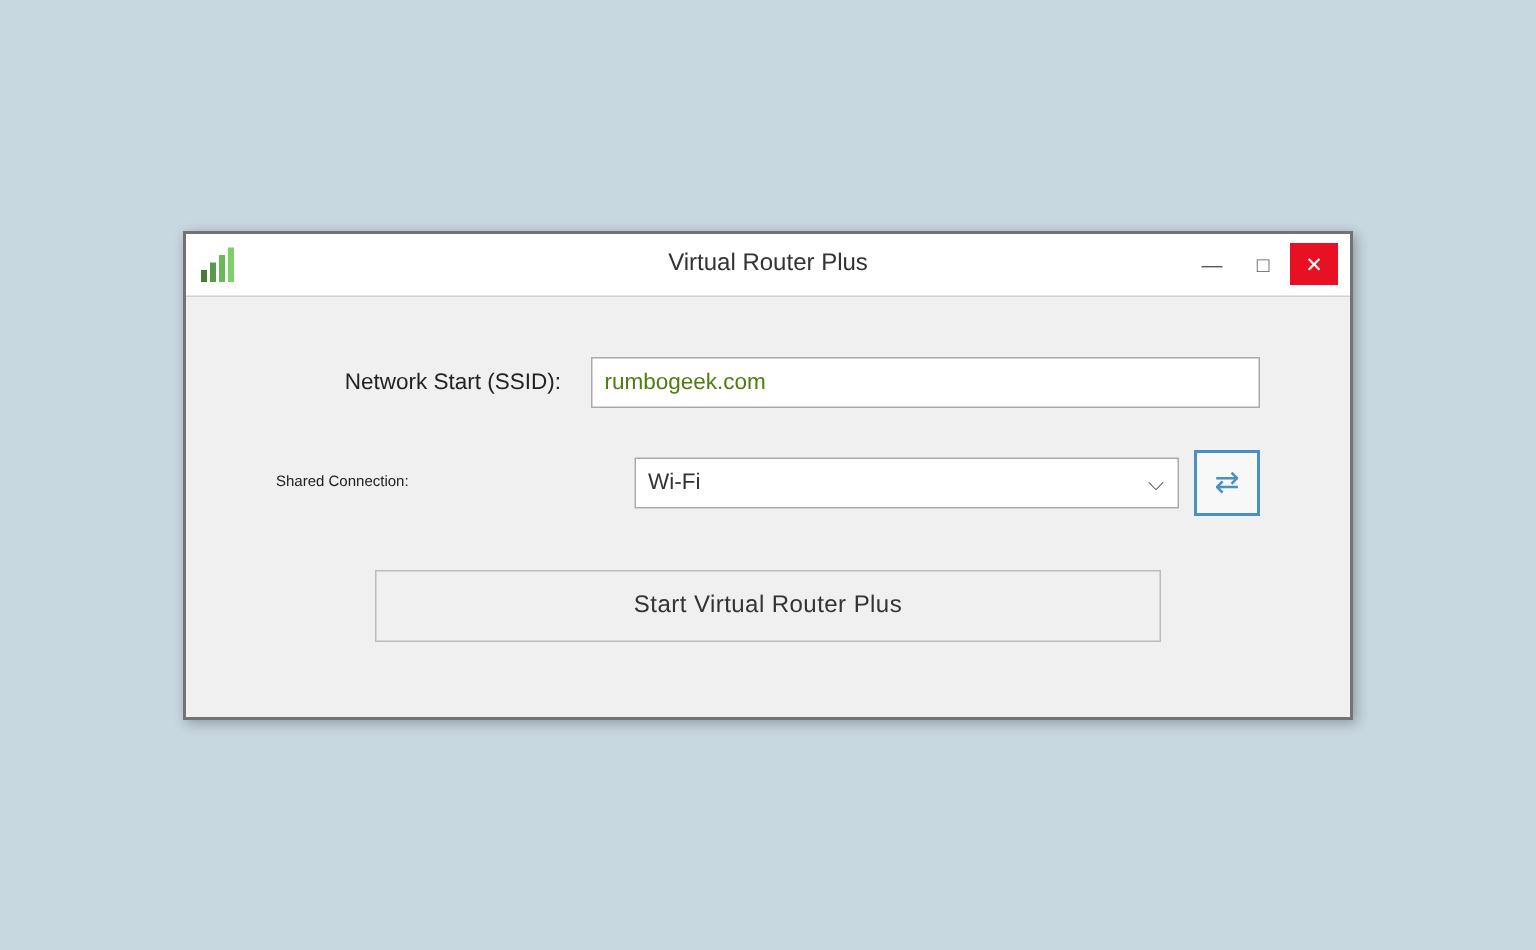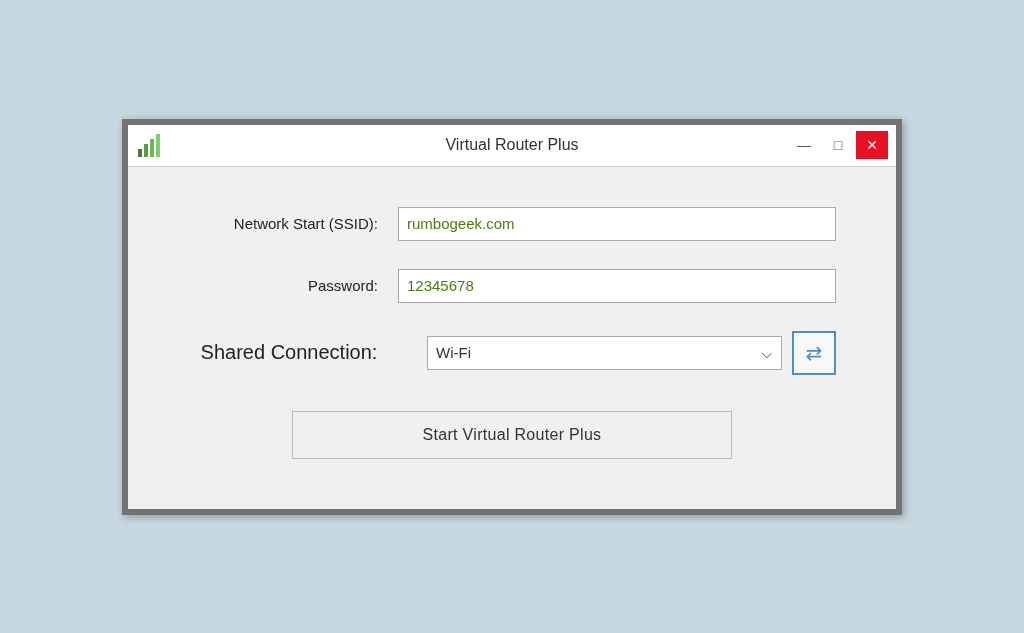--- a/index.html
+++ b/index.html
@@ -14,21 +14,21 @@
       background: #c8d8e0;
       display: flex;
       align-items: center;
       justify-content: center;
       font-family: 'Segoe UI', Arial, sans-serif;
     }
 
     .window {
       width: 780px;
       background: #f0f0f0;
-      border: 6px solid #737373;
+      border: 2px solid #737373;
       box-shadow: 2px 2px 8px rgba(0,0,0,0.3);
     }
 
     .titlebar {
       background: #ffffff;
       border-bottom: 1px solid #d0d0d0;
       height: 42px;
       display: flex;
       align-items: center;
       justify-content: space-between;
@@ -119,23 +119,23 @@
     }
 
     .shared-connection-row {
       display: flex;
       align-items: center;
       margin-bottom: 36px;
     }
 
     .shared-connection-row .form-label {
       width: 210px;
-      text-align: center;
+      text-align: left;
       padding-right: 8px;
-      font-size: 20px;
+      font-size: 10px;
       color: #222;
     }
 
     .select-wrapper {
       position: relative;
       flex: 1;
       padding-left: 29px;
     }
 
     .form-select {
@@ -175,21 +175,21 @@
       color: #4a90c4;
       font-size: 20px;
     }
 
     .start-btn-row {
       display: flex;
       justify-content: center;
     }
 
     .start-btn {
-      width: 440px;
+      width: 524px;
       height: 48px;
       background: #f0f0f0;
       border: 1px solid #bbb;
       font-size: 16px;
       color: #333;
       cursor: pointer;
       letter-spacing: 0.3px;
     }
   </style>
 </head>
@@ -215,24 +215,20 @@
       <button class="title-btn close">✕</button>
     </div>
   </div>
 
   <div class="window-body">
     <div class="form-row">
       <label class="form-label">Network Start (SSID):</label>
       <input class="form-input" type="text" value="rumbogeek.com" style="">
     </div>
 
-    <div class="form-row">
-      <label class="form-label">Password:</label>
-      <input class="form-input" type="text" value="12345678" style="">
-    </div>
 
     <div class="shared-connection-row">
       <label class="form-label">Shared Connection:</label>
       <div class="select-wrapper">
         <select class="form-select">
           <option>Wi-Fi</option>
           <option>Ethernet</option>
           <option>Ethernet 2</option>
         </select>
         <span class="select-arrow">⌵</span>

